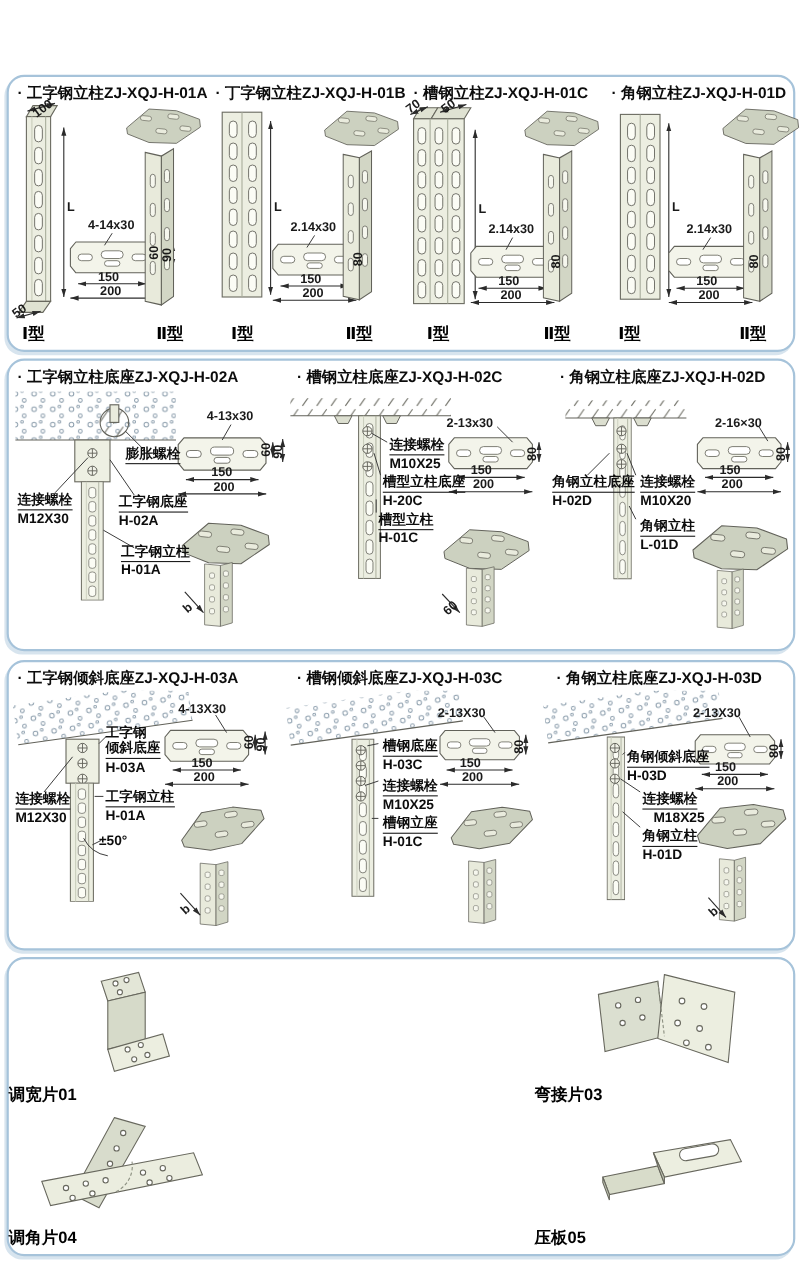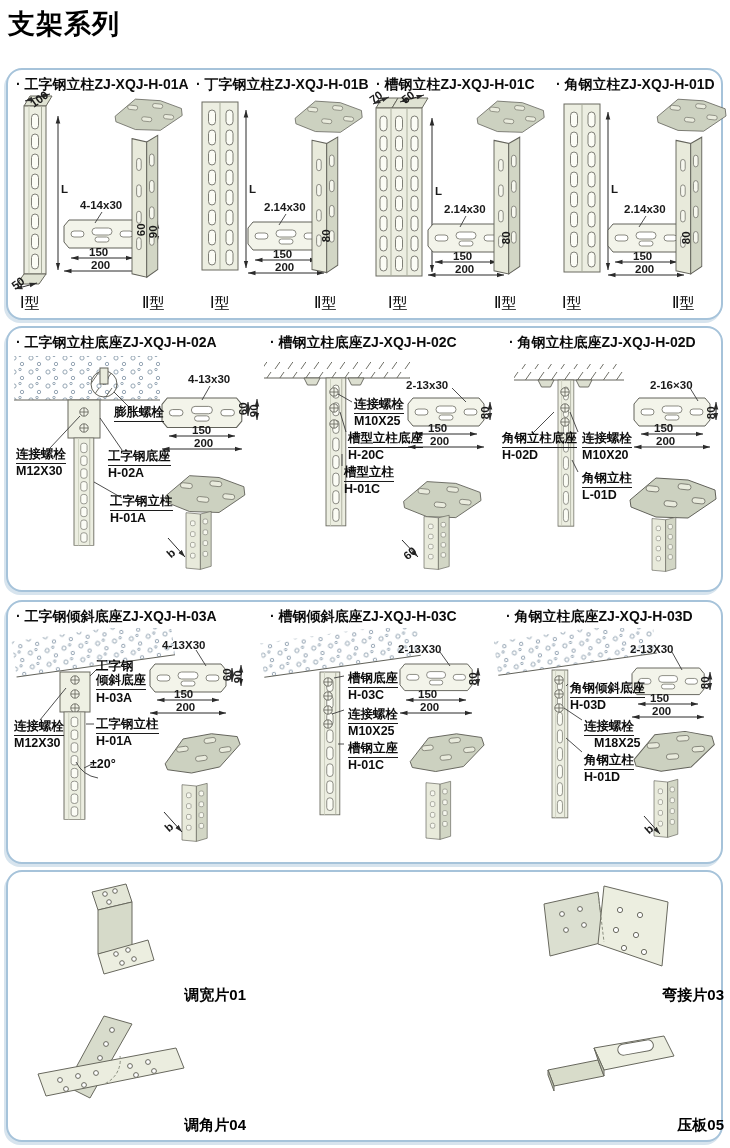--- a/index.html
+++ b/index.html
@@ -14,22 +14,22 @@
 #p4{top:870px;height:272px}
 .hdr{position:absolute;top:6px;font-size:14px;font-weight:bold;white-space:nowrap;color:#0c0c0c}
 .cell{position:absolute}
 .cell svg{position:absolute;left:0;top:0}
 .dm{position:absolute;font-size:11.5px;font-weight:bold;line-height:1;white-space:nowrap;color:#1a1a1a}
 .rot{transform:rotate(-36deg)}
 .r90{transform:rotate(-90deg);transform-origin:center}
 .pd{transform:rotate(-42deg)}
 .co{position:absolute;font-size:12.5px;font-weight:bold;line-height:1;white-space:nowrap;color:#0d0d0d}
 .u{border-bottom:1.4px solid #1c1c1c;padding-bottom:2px}
-.tpl{position:absolute;font-size:15px;font-weight:normal;color:#000}
-.p4lbl{position:absolute;left:0;width:100%;text-align:right;top:104px;font-size:15px;font-weight:bold;color:#000}
+.tpl{position:absolute;font-size:15px;font-weight:bold;color:#000}
+.p4lbl{position:absolute;left:0;width:100%;text-align:left;top:104px;font-size:15px;font-weight:bold;color:#000}
 line,polyline{stroke-linecap:butt}
 </style>
 </head>
 <body>
 
 <svg width="0" height="0" style="position:absolute">
 <defs>
 <marker id="am" markerWidth="9" markerHeight="7" refX="7.5" refY="3" orient="auto-start-reverse" markerUnits="userSpaceOnUse">
         <path d="M0,0.7 L7.5,3 L0,5.3 Z" fill="#2b2b2b"></path>
       </marker>
@@ -140,21 +140,20 @@
 <polygon points="5,0 71,0 76,6 76,22 71,28 5,28 0,22 0,6" fill="#f3f4ea" stroke="#62625a" stroke-linejoin="round"></polygon>
 <rect x="7" y="11" width="13" height="6" rx="3" fill="#fff" stroke="#6e6e64" stroke-width="0.8"></rect>
 <rect x="56" y="11" width="13" height="6" rx="3" fill="#fff" stroke="#6e6e64" stroke-width="0.8"></rect>
 <rect x="28" y="8" width="20" height="7" rx="3.5" fill="#fff" stroke="#6e6e64" stroke-width="0.8"></rect>
 <rect x="31" y="17" width="14" height="5" rx="2.5" fill="#fff" stroke="#6e6e64" stroke-width="0.8"></rect>
 </g>
 </defs>
 </svg>
 
 <div class="page">
-<div class="title">支架系列</div>
 
 <section class="panel" id="p1">
 <div class="hdr" style="left:8px">· 工字钢立柱ZJ-XQJ-H-01A</div>
 <div class="hdr" style="left:188px">· 丁字钢立柱ZJ-XQJ-H-01B</div>
 <div class="hdr" style="left:368px">· 槽钢立柱ZJ-XQJ-H-01C</div>
 <div class="hdr" style="left:548px">· 角钢立柱ZJ-XQJ-H-01D</div>
 
 <div class="cell" style="left:2px;top:22px;width:178px;height:226px">
 <svg width="178" height="226">
 <polygon points="14,14 36,14 42,4 20,4" fill="#dfe2d2" stroke="#68685e"></polygon>
@@ -400,21 +399,21 @@
 <use href="#shaft" transform="translate(172,154) scale(0.9,0.45)"></use>
 <line x1="154" y1="184" x2="172" y2="204" stroke="#2b2b2b" marker-end="url(#am)"></line>
 </svg>
 <span class="co" style="left:86px;top:32px">工字钢</span>
 <span class="co u" style="left:86px;top:46px">倾斜底座</span>
 <span class="co" style="left:86px;top:64px">H-03A</span>
 <span class="co u" style="left:4px;top:92px">连接螺栓</span>
 <span class="co" style="left:4px;top:109px">M12X30</span>
 <span class="co u" style="left:86px;top:90px">工字钢立柱</span>
 <span class="co" style="left:86px;top:107px">H-01A</span>
-<span class="co" style="left:80px;top:130px">±20°</span>
+<span class="co" style="left:80px;top:130px">±50°</span>
 <span class="dm" style="left:152px;top:12px">4-13X30</span>
 <span class="dm" style="left:164px;top:61px">150</span>
 <span class="dm" style="left:166px;top:74px">200</span>
 <span class="dm r90" style="left:211px;top:41px">60</span>
 <span class="dm r90" style="left:222px;top:43px">90</span>
 <span class="dm pd" style="left:156px;top:194px">b</span>
 </div>
 
 <div class="cell" style="left:252px;top:26px;width:234px;height:234px">
 <svg width="234" height="234">

